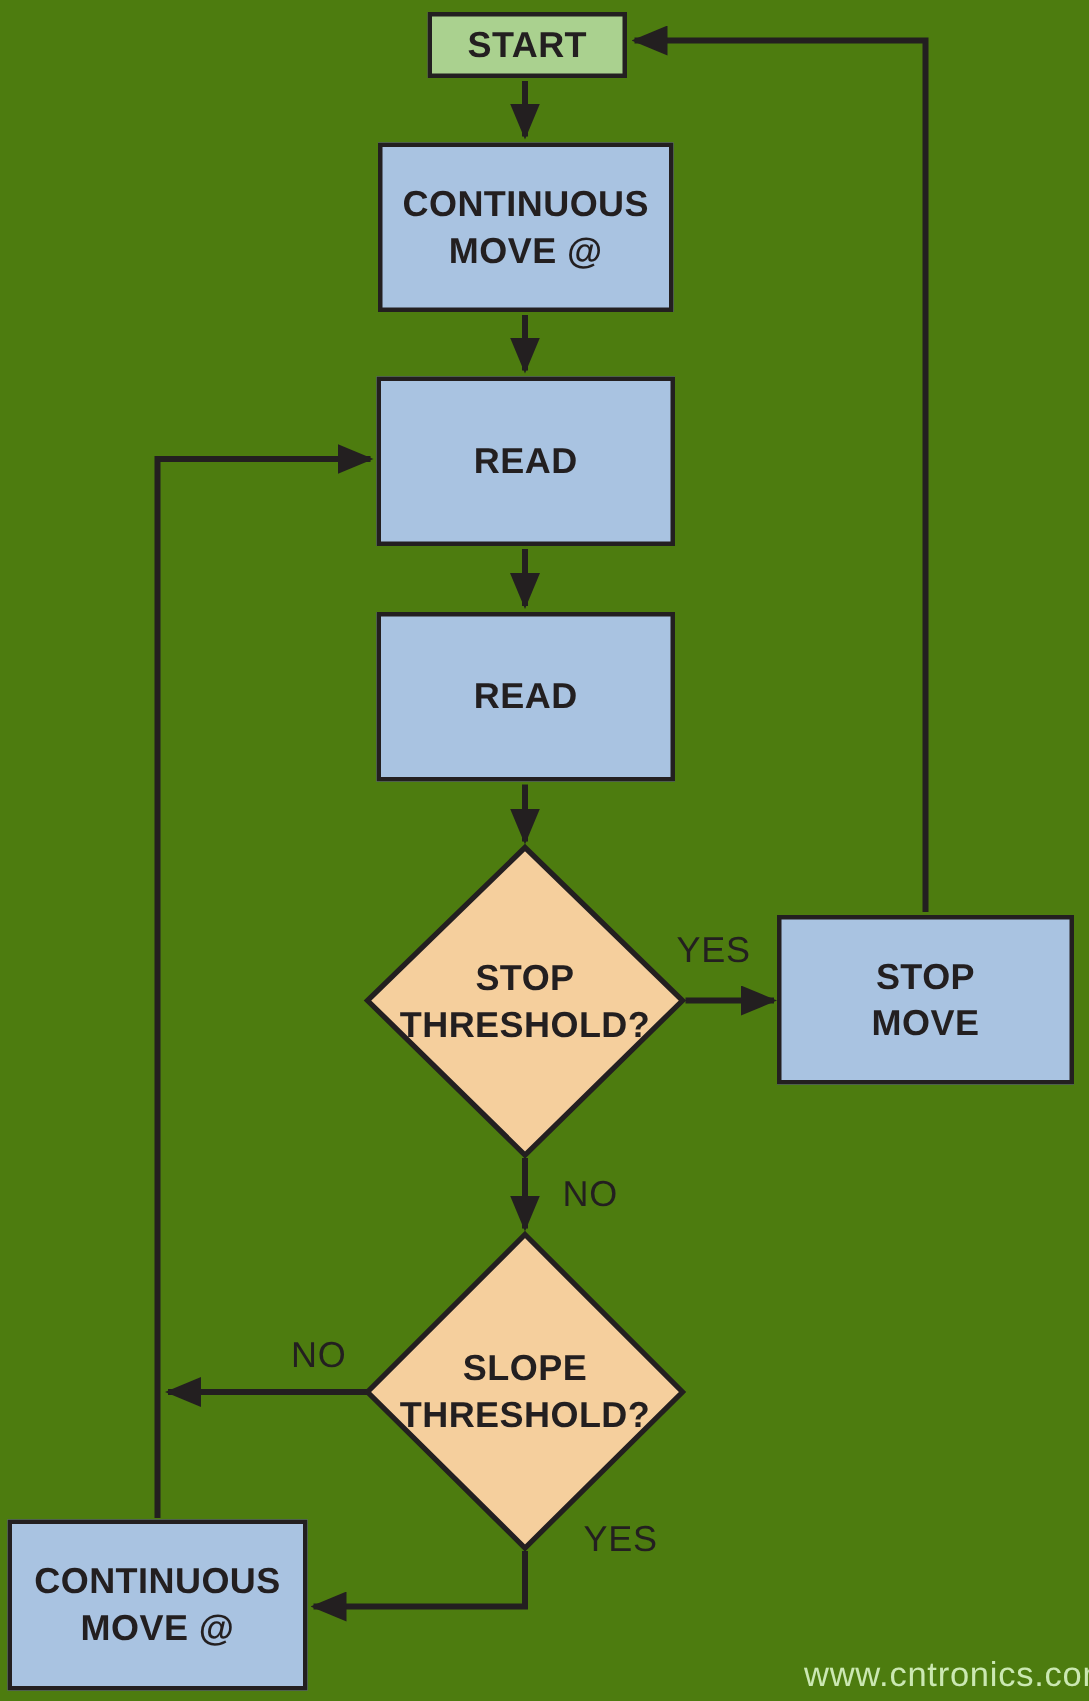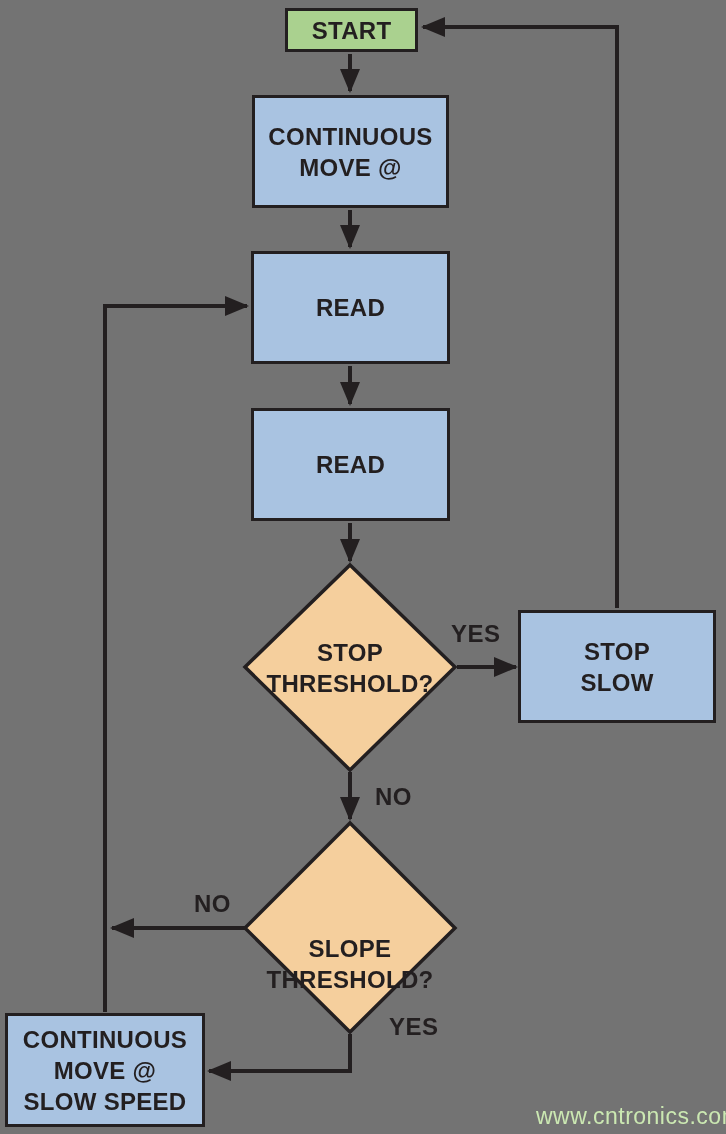--- a/index.html
+++ b/index.html
@@ -1,35 +1,35 @@
 <!DOCTYPE html>
 <html><head>
 <meta charset="utf-8">
 <style>
   html,body{margin:0;padding:0;background:#ffffff;}
   .canvas{
-    position:relative;width:726px;height:1134px;background:#737373;
+    position:relative;width:726px;height:1134px;background:#4d7c0f;
     font-family:"Liberation Sans",sans-serif;overflow:hidden;
   }
   .connectors{position:absolute;left:0;top:0;width:726px;height:1134px;}
   .node{
     position:absolute;display:flex;flex-direction:column;align-items:center;justify-content:center;
     box-sizing:border-box;border:3px solid #231f20;color:#231f20;
     font-weight:bold;font-size:24px;line-height:31px;text-align:center;letter-spacing:0.3px;
   }
   .node span{display:block;}
   .start-node{background:#aad18f;}
   .process-node{background:#a9c3e1;text-align:center;}
   .diamond-label{
     position:absolute;display:flex;flex-direction:column;align-items:center;justify-content:center;
     color:#231f20;font-weight:bold;font-size:24px;line-height:31px;text-align:center;letter-spacing:0.3px;
   }
   .diamond-label span{display:block;}
   .edge-label{
-    position:absolute;color:#231f20;font-weight:bold;font-size:24px;line-height:24px;letter-spacing:0.5px;
+    position:absolute;color:#231f20;font-weight:normal;font-size:24px;line-height:24px;letter-spacing:0.5px;
   }
   .watermark{
     position:absolute;left:536px;top:1104px;color:#cbe8b2;font-size:23px;line-height:24px;letter-spacing:0.5px;
   }
 </style>
 </head>
 <body>
 
 <div class="canvas">
 
@@ -72,32 +72,31 @@
     <span>READ</span>
   </div>
 
   <div class="diamond-label" style="left:245px;top:565px;width:210px;height:205px;">
     <span>STOP</span>
     <span>THRESHOLD?</span>
   </div>
 
   <div class="node process-node" style="left:518px;top:610px;width:198px;height:113px;">
     <span>STOP</span>
-    <span>SLOW</span>
+    <span>MOVE</span>
   </div>
 
-  <div class="diamond-label" style="left:245px;top:859px;width:210px;height:209px;">
+  <div class="diamond-label" style="left:245px;top:823px;width:210px;height:209px;">
     <span>SLOPE</span>
     <span>THRESHOLD?</span>
   </div>
 
   <div class="node process-node" style="left:5px;top:1013px;width:200px;height:114px;">
     <span>CONTINUOUS</span>
     <span>MOVE @</span>
-    <span>SLOW SPEED</span>
   </div>
 
   <div class="edge-label" style="left:451px;top:622px;">YES</div>
   <div class="edge-label" style="left:375px;top:785px;">NO</div>
   <div class="edge-label" style="left:194px;top:892px;">NO</div>
   <div class="edge-label" style="left:389px;top:1015px;">YES</div>
 
   <div class="watermark">www.cntronics.com</div>
 
 </div>

